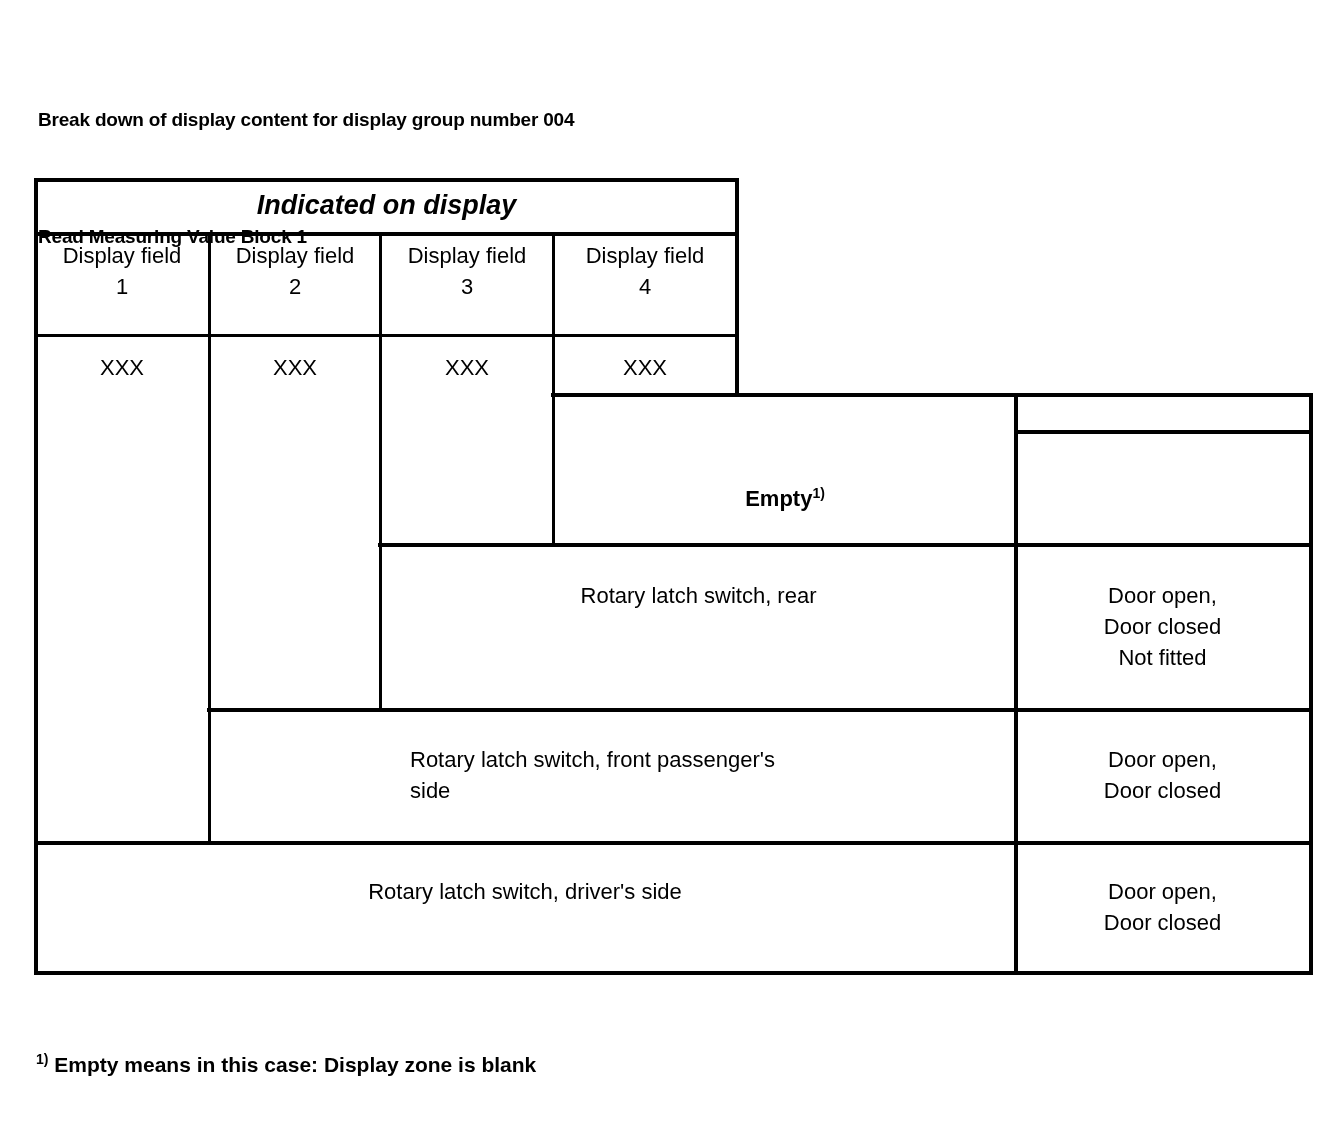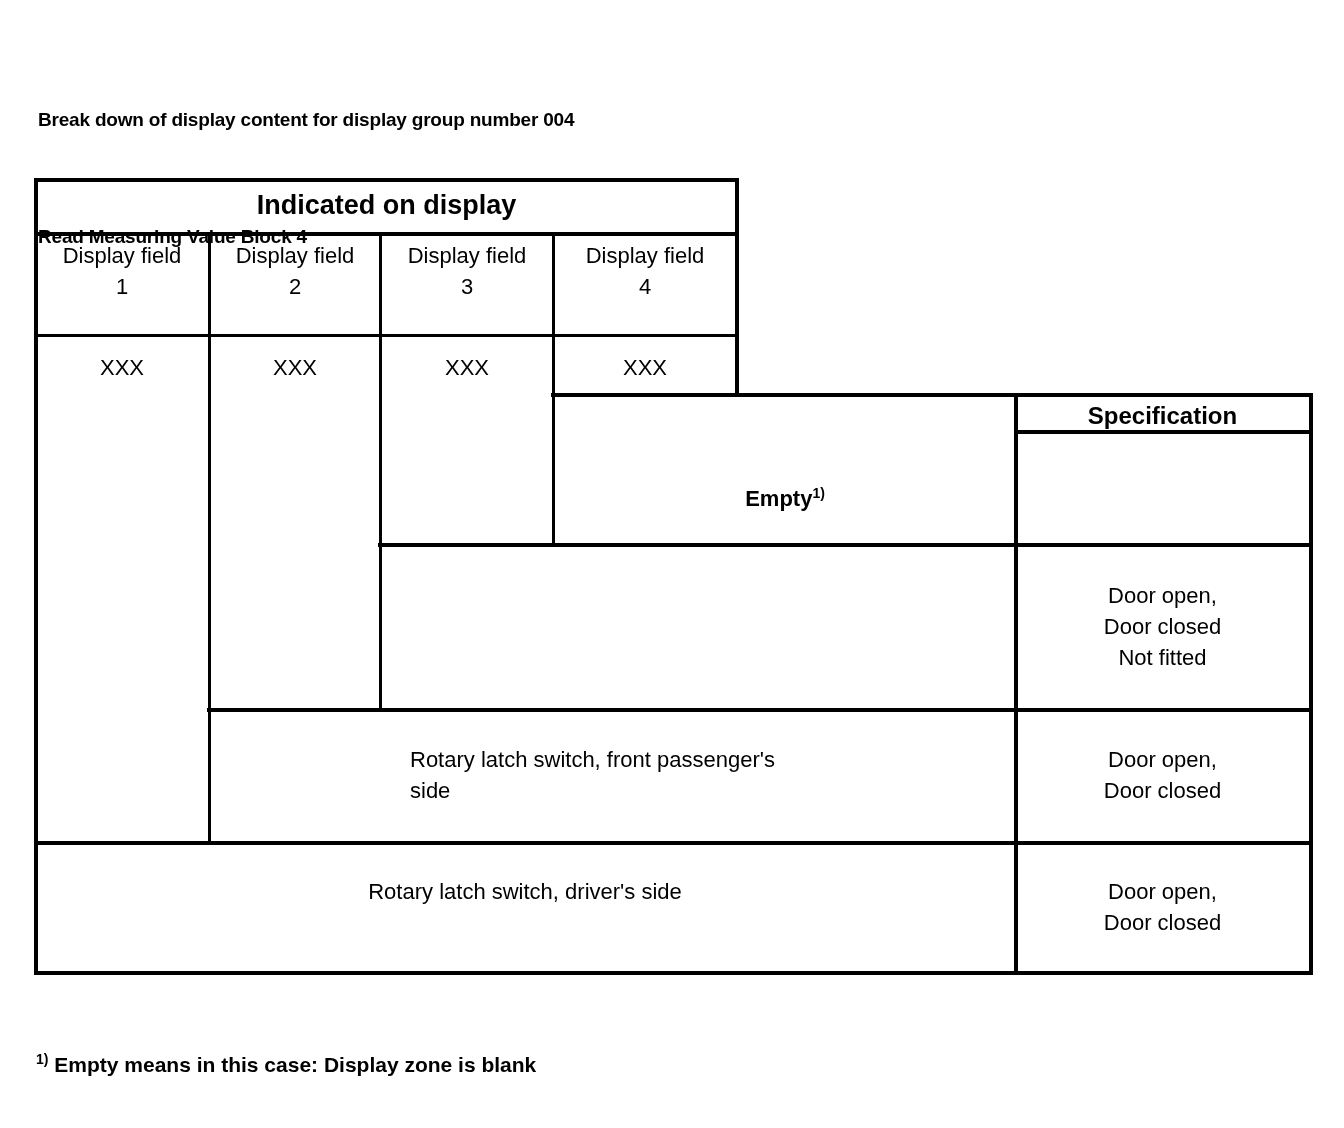--- a/index.html
+++ b/index.html
@@ -79,21 +79,21 @@
     white-space: pre;
     margin-top: 39px;
   }
   #footnote .sup { font-size: 14px; font-weight: bold; }
 </style>
 </head>
 <body>
 
 <div class="doc-heading">
   <div>Break down of display content for display group number 004</div>
-  <div>Read Measuring Value Block 4</div>
+  <div>Read Measuring Value Block 1</div>
 </div>
 
 <div id="table-area">
 
   <div class="ln h" style="left:34px; top:178px; width:705px;"></div>
 
   <div class="ln h" style="left:34px; top:232px; width:705px;"></div>
 
   <div class="ln h3" style="left:34px; top:334px; width:705px;"></div>
 
@@ -116,40 +116,40 @@
   <div class="ln v3" style="left:379px; top:232px; height:479px;"></div>
 
   <div class="ln v3" style="left:552px; top:232px; height:314px;"></div>
 
   <div class="ln v" style="left:735px; top:178px; height:219px;"></div>
 
   <div class="ln v" style="left:1014px; top:393px; height:582px;"></div>
 
   <div class="ln v" style="left:1309px; top:393px; height:582px;"></div>
 
-  <div class="cell hdr-big" style="left:34px; top:190px; width:705px;">Indicated on display</div>
+  <div class="cell hdr-big" style="left:34px; top:190px; width:705px;font-style:italic;">Indicated on display</div>
 
   <div class="cell" style="left:36px; top:240px; width:172px;">Display field
 1</div>
   <div class="cell" style="left:211px; top:240px; width:168px;">Display field
 2</div>
   <div class="cell" style="left:382px; top:240px; width:170px;">Display field
 3</div>
   <div class="cell" style="left:555px; top:240px; width:180px;">Display field
 4</div>
 
   <div class="cell" style="left:36px; top:352px; width:172px;">XXX</div>
   <div class="cell" style="left:211px; top:352px; width:168px;">XXX</div>
   <div class="cell" style="left:382px; top:352px; width:170px;">XXX</div>
   <div class="cell" style="left:555px; top:352px; width:180px;">XXX</div>
 
-  <div class="cell cell-bold" style="left:1016px; top:400px; width:293px; font-size:24px;">Specification</div>
 
   <div class="cell" style="left:556px; top:483px; width:458px;font-weight:bold;"><span>Empty</span><span class="sup">1)</span></div>
 
+  <div class="cell" style="left:383px; top:580px; width:631px;">Rotary latch switch, rear</div>
 
   <div class="cell" style="left:36px; top:876px; width:978px;">Rotary latch switch, driver's side</div>
 
   <div class="cell cell-left-block" style="left:410px; top:744px; width:560px;">Rotary latch switch, front passenger's
 side</div>
 
   <div class="cell" style="left:1016px; top:470px; width:293px;"></div>
   <div class="cell" style="left:1016px; top:580px; width:293px;">Door open,
 Door closed
 Not fitted</div>

